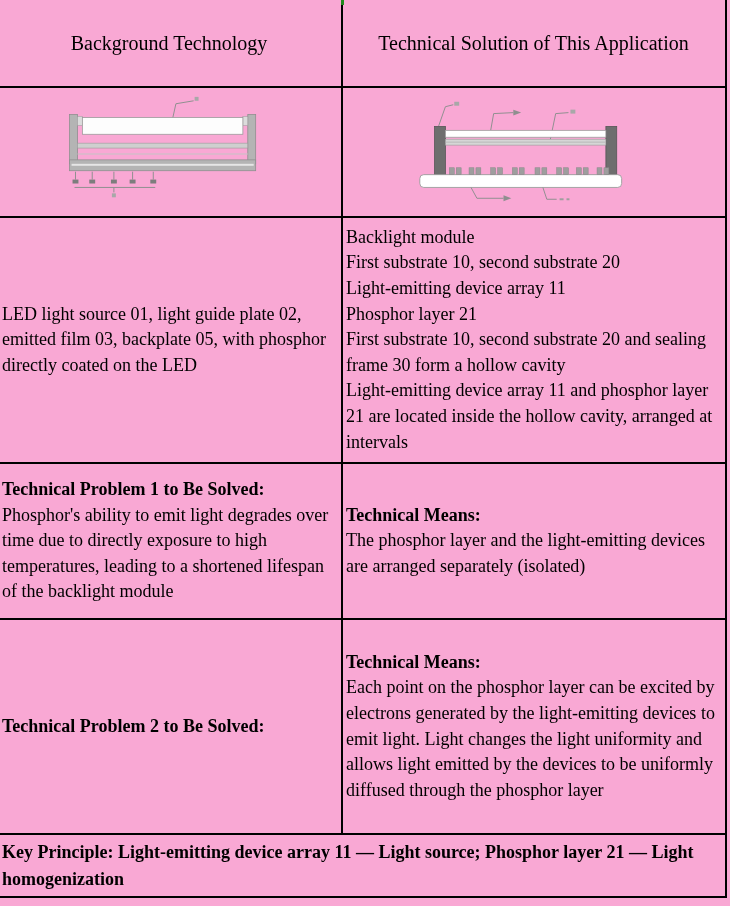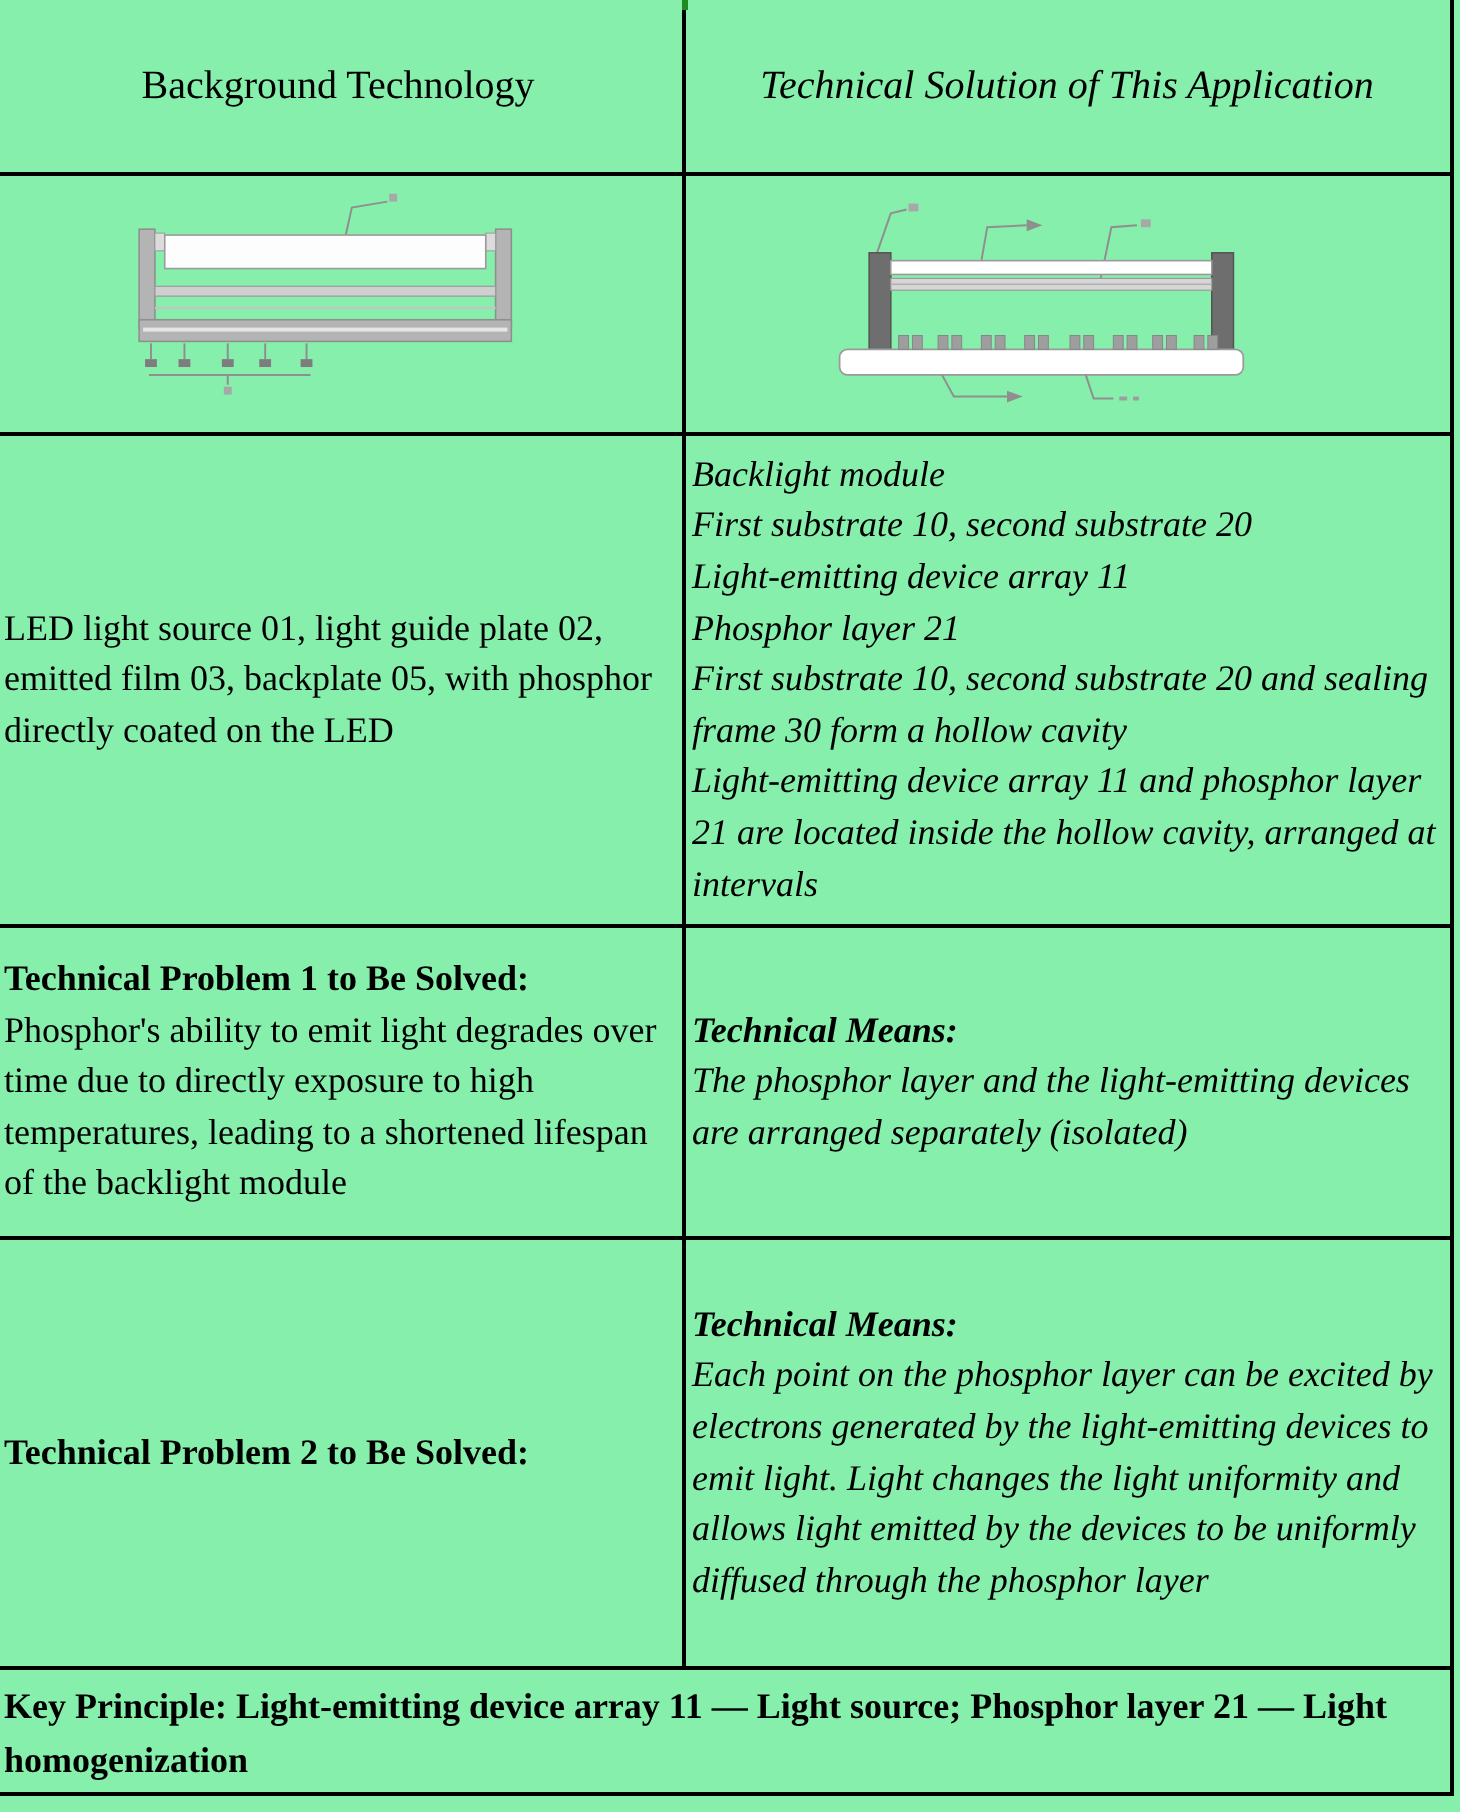--- a/index.html
+++ b/index.html
@@ -1,20 +1,20 @@
 <!DOCTYPE html>
 <html><head>
 <meta charset="utf-8">
 <style>
   html, body { margin: 0; padding: 0; background: #ffffff; }
   .page {
     position: relative;
     width: 730px;
     height: 906px;
-    background: #86efac;
+    background: #f9a8d4;
     font-family: "Liberation Serif", serif;
     color: #000000;
     overflow: hidden;
   }
   .tbl {
     position: absolute;
     left: 0; top: 0;
     width: 727px;
     border-right: 2px solid #000000;
     box-sizing: border-box;
@@ -31,21 +31,21 @@
   .r5 { height: 215px; }
   .r6 { height: 63px; }
   .cell {
     box-sizing: border-box;
     display: flex;
     flex-direction: column;
     justify-content: center;
     overflow: hidden;
   }
   .cl { width: 341px; padding: 2px 5px 2px 2px; }
-  .cr { width: 384px; border-left: 2px solid #000000; padding: 2px 4px 2px 3px; font-style: italic; }
+  .cr { width: 384px; border-left: 2px solid #000000; padding: 2px 4px 2px 3px; }
   .hdr {
     align-items: center;
     justify-content: center;
     font-size: 20px;
     text-align: center;
   }
   .txt {
     font-size: 18px;
     line-height: 25.6px;
   }
@@ -56,21 +56,21 @@
     font-weight: bold;
   }
   .diagcell { padding: 0; position: relative; }
   .diagcell svg { display: block; }
   .keycell {
     box-sizing: border-box;
     width: 725px;
     padding: 4px 14px 2px 2px;
     display: flex;
     flex-direction: column;
-    justify-content: center;
+    justify-content: flex-start;
     font-size: 18px;
     font-weight: bold;
     line-height: 27px;
   }
   .green-artifact {
     position: absolute;
     left: 341px; top: 0;
     width: 3px; height: 5px;
     background: #1f8a1f;
   }

